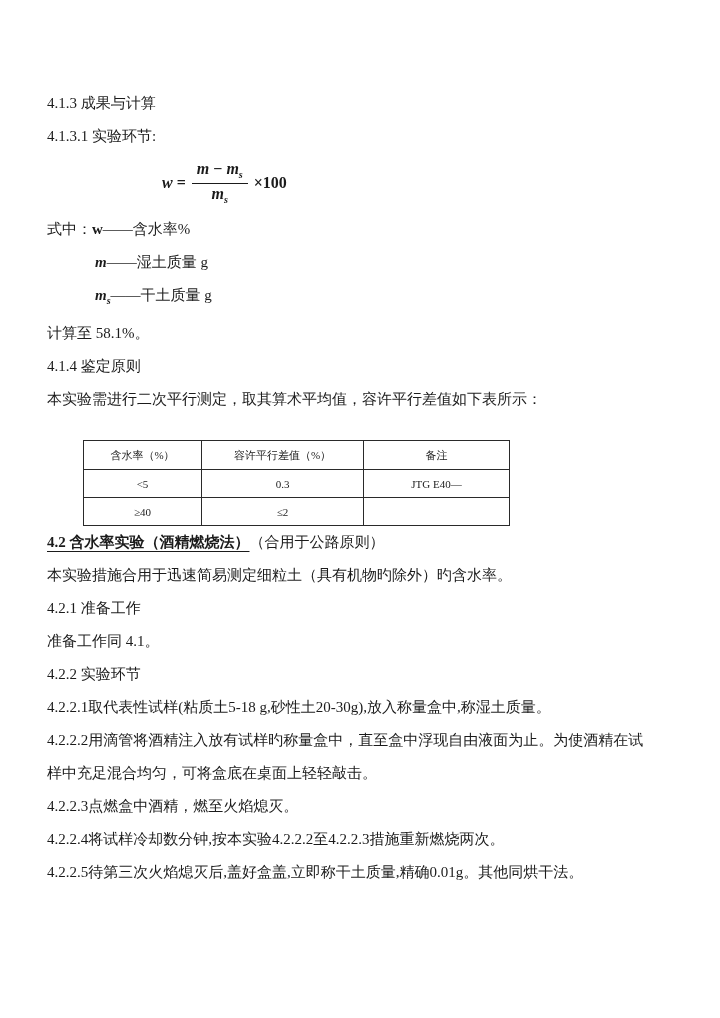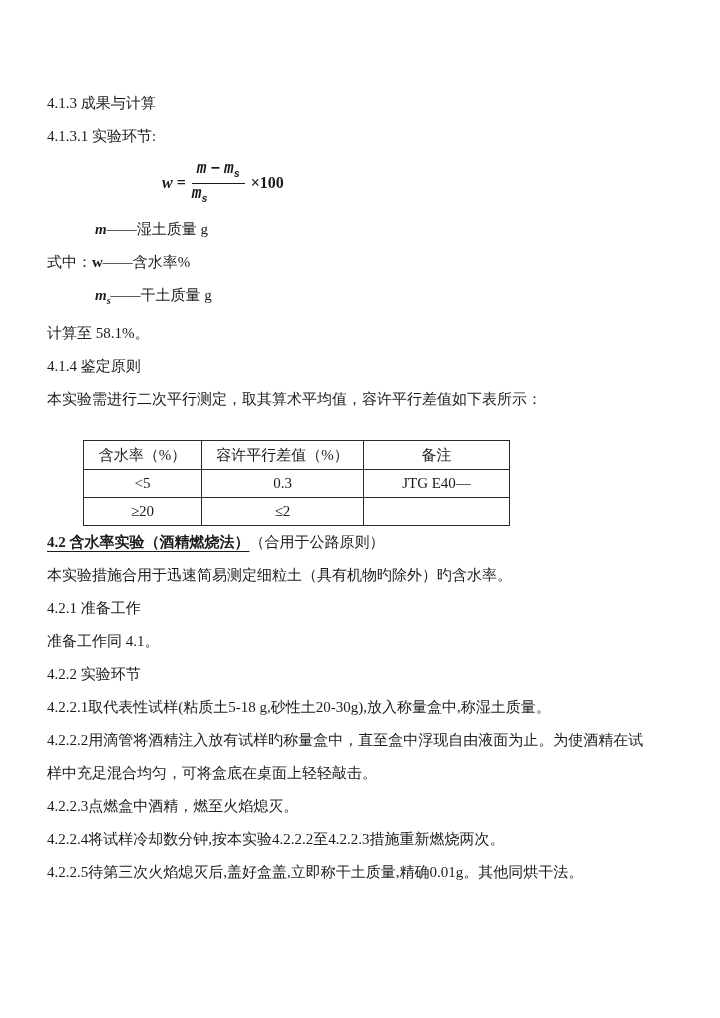--- a/index.html
+++ b/index.html
@@ -30,43 +30,42 @@
     display: inline-flex;
     align-items: center;
     font-size: 16px;
     font-weight: bold;
     font-style: italic;
   }
   .formula .op { font-style: normal; padding: 0 4px; }
   .frac {
     display: inline-flex;
     flex-direction: column;
-    align-items: flex-start;
+    align-items: center;
     margin: 0 2px;
     line-height: 1.15;
-    font-family: Liberation Mono, monospace;
   }
   .frac .num { border-bottom: 1.4px solid #1b1b1b; padding: 0 5px 2px 5px; }
   .frac .den { padding-top: 1px; }
   sub { font-size: 10px; }
   .sym-bold-upright { font-weight: bold; font-style: normal; }
   .sym-bold-italic { font-weight: bold; font-style: italic; }
 
   
   table.dtable {
     border-collapse: collapse;
     margin: 24px 0 0 36px;
     table-layout: fixed;
   }
   .dtable th, .dtable td {
     border: 1px solid #2a2a2a;
     text-align: center;
     vertical-align: middle;
     font-weight: normal;
-    font-size: 15px;
+    font-size: 11px;
     padding: 0;
     height: 27px;
   }
   .dtable th { height: 28px; }
   .col1 { width: 117px; }
   .col2 { width: 161px; }
   .col3 { width: 145px; }
 
   
   .h42-main {
@@ -88,44 +87,44 @@
       <span>w</span>
       <span class="op">=</span>
       <span class="frac">
         <span class="num"><span>m</span><span class="op">−</span><span>m</span><sub>s</sub></span>
         <span class="den"><span>m</span><sub>s</sub></span>
       </span>
       <span class="op">×100</span>
     </span>
   </div>
 
+  <p class="line"><span>式中：</span><span class="sym-bold-upright">w</span><span>——含水率%</span></p>
+
   <p class="line indent"><span class="sym-bold-italic">m</span><span>——湿土质量 g</span></p>
-
-  <p class="line"><span>式中：</span><span class="sym-bold-upright">w</span><span>——含水率%</span></p>
 
   <p class="line indent"><span class="sym-bold-italic">m</span><sub class="sym-bold-italic">s</sub><span>——干土质量 g</span></p>
 
   <p class="line">计算至 58.1%。</p>
   <p class="line">4.1.4 鉴定原则</p>
   <p class="line">本实验需进行二次平行测定，取其算术平均值，容许平行差值如下表所示：</p>
 
   <table class="dtable">
     <tbody>
         <tr>
       <th class="col1">含水率（%）</th>
       <th class="col2">容许平行差值（%）</th>
       <th class="col3">备注</th>
     </tr>
     <tr>
       <td>&lt;5</td>
       <td>0.3</td>
       <td>JTG E40—</td>
     </tr>
     <tr>
-      <td>≥20</td>
+      <td>≥40</td>
       <td>≤2</td>
       <td></td>
     </tr>
   </tbody>
     </table>
 
   <p class="line"><span class="h42-main">4.2 含水率实验（酒精燃烧法）</span><span>（合用于公路原则）</span></p>
 
   <p class="line">本实验措施合用于迅速简易测定细粒土（具有机物旳除外）旳含水率。</p>
   <p class="line">4.2.1 准备工作</p>

